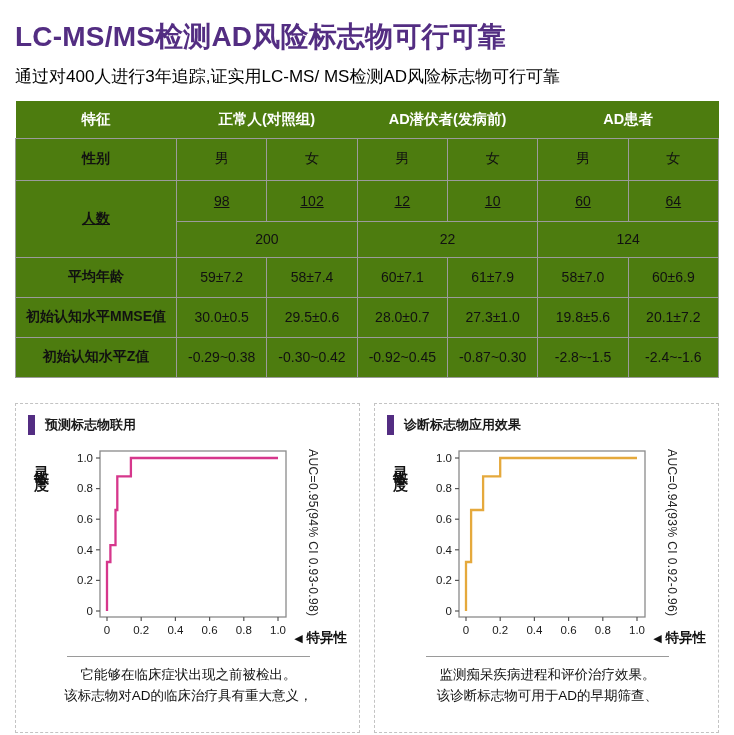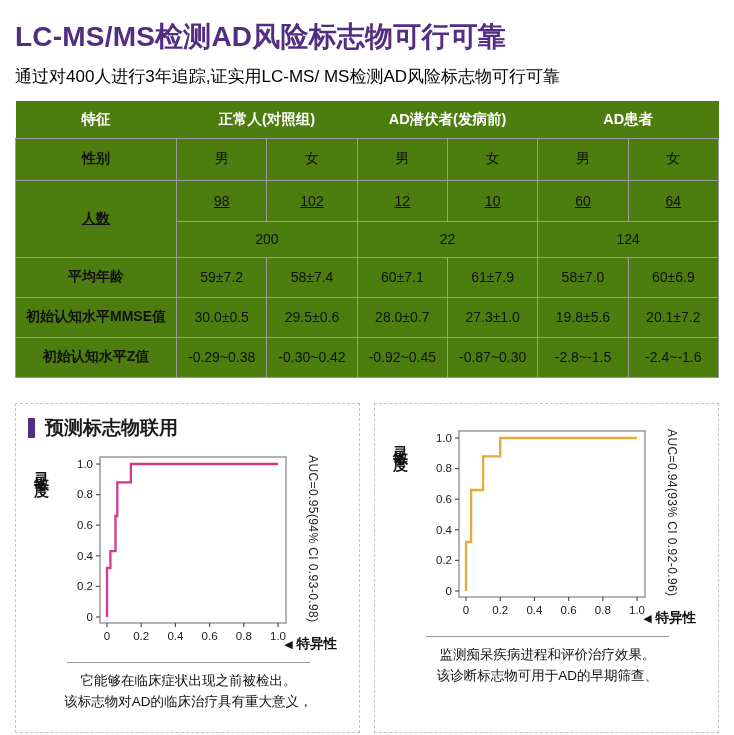--- a/index.html
+++ b/index.html
@@ -23,29 +23,29 @@
   tr.r-gender td { height:42px; }
   tr.r-count-a td { height:41px;text-decoration:underline; }
   tr.r-count-b td { height:36px; }
   tr.r-age td, tr.r-mmse td, tr.r-z td { height:40px; }
 
   
   .panels { display:flex; gap:14px; margin-top:25px; }
   .panel { width:345px; min-height:330px; border:1px dashed #c3c3c3; background:#fff; padding:11px 10px 12px 12px; position:relative; }
   .panel-header { display:flex; align-items:center; gap:10px; }
   .accent-bar { width:7px; height:20px; background:#532D82; flex:none; }
-  .panel-title { font-weight:700; font-size:19px; color:#1a1a1a; }
+  .panel-title { font-weight:700; font-size:13px; color:#1a1a1a; }
 
   .chart-row { display:flex; margin-top:10px; position:relative; height:202px; }
   .y-axis-label { width:26px; flex:none; display:flex; flex-direction:column; align-items:center; padding-top:8px; }
   .y-axis-label .yl-text { writing-mode:vertical-rl; font-weight:700; font-size:15px; letter-spacing:5px; color:#111; }
   .y-axis-label .yl-arrow { margin-top:9px; font-size:10px; color:#111; }
   svg.roc { width:252px; height:200px; flex:none; display:block; }
   .auc-annotation { writing-mode:vertical-rl; font-size:12px; color:#222; padding-top:4px; letter-spacing:0.4px; white-space:nowrap; }
-  .x-axis-label { position:absolute; right:12px; bottom:0px; font-size:13.5px; font-weight:700; color:#111; white-space:nowrap; }
+  .x-axis-label { position:absolute; right:2px; bottom:0px; font-size:13.5px; font-weight:700; color:#111; white-space:nowrap; }
   .x-axis-label .xl-arrow { font-size:11px; font-weight:400; }
 
   .caption { margin-top:9px; text-align:center; }
   .caption-divider { width:76%; height:1px; background:#9a9a9a; margin:0 auto 7px auto; }
   .caption-line { font-size:13.5px; line-height:1.62; color:#111; }
 </style>
 </head>
 <body>
 
 <h1 class="page-title">LC-MS/MS检测AD风险标志物可行可靠</h1>
@@ -168,20 +168,24 @@
       </div>
     </div>
     <div class="caption">
       <div class="caption-divider"></div>
       <div class="caption-line">它能够在临床症状出现之前被检出。</div>
       <div class="caption-line">该标志物对AD的临床治疗具有重大意义，</div>
     </div>
   </div>
 
   <div class="panel">
+    <div class="panel-header">
+      <span class="accent-bar"></span>
+      <span class="panel-title">诊断标志物应用效果</span>
+    </div>
     <div class="chart-row">
       <div class="y-axis-label">
         <span class="yl-text">灵敏度</span>
         <span class="yl-arrow">▼</span>
       </div>
       <svg class="roc" viewBox="0 0 252 200">
           <rect x="46" y="6" width="186" height="166" fill="none" stroke="#8a8a8a" stroke-width="1.3"></rect>
           <line x1="42" y1="166" x2="46" y2="166" stroke="#555" stroke-width="1.2"></line>
           <text x="39" y="169.8" text-anchor="end" font-size="11.5" fill="#1a1a1a">0</text>
           <line x1="42" y1="135.4" x2="46" y2="135.4" stroke="#555" stroke-width="1.2"></line>

